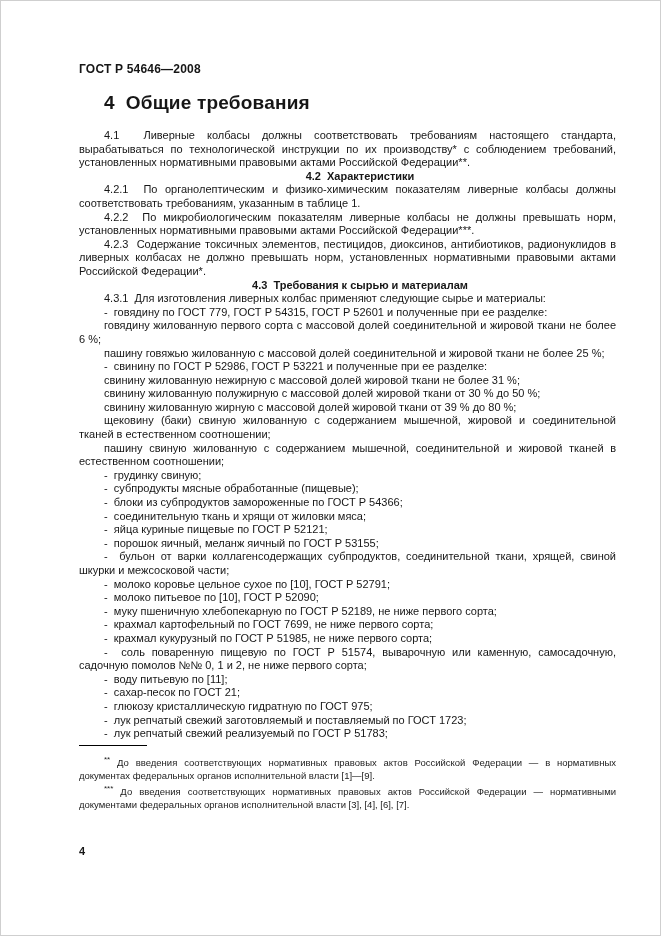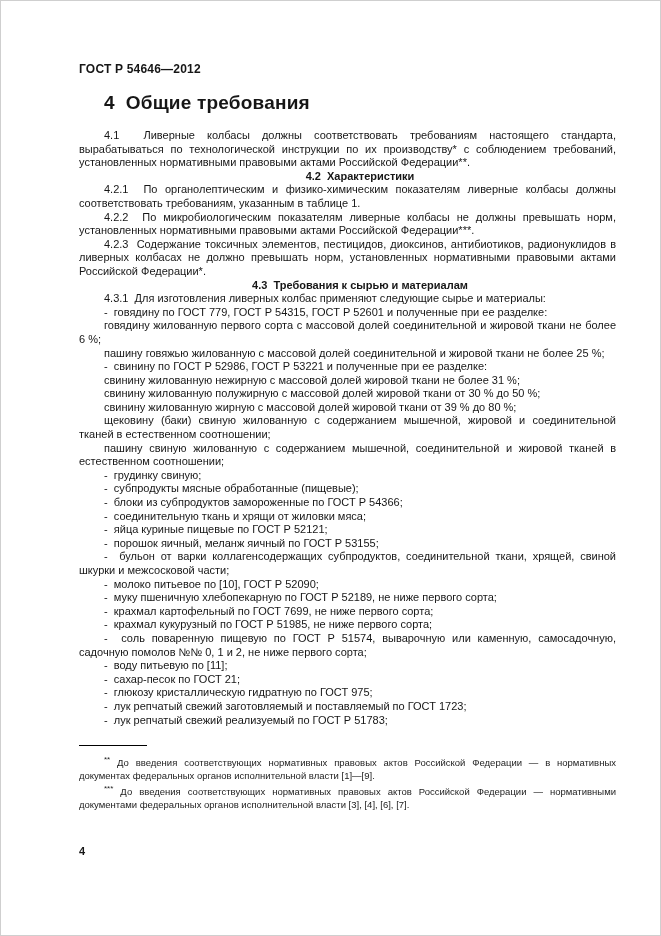--- a/index.html
+++ b/index.html
@@ -78,21 +78,21 @@
     top: 844px;
     font-size: 11px;
     font-weight: bold;
   }
 </style>
 </head>
 <body>
 
 <div class="page">
 
-  <div class="doc-header">ГОСТ Р 54646—2012</div>
+  <div class="doc-header">ГОСТ Р 54646—2008</div>
 
   <div class="content">
     <h1 class="section-title">4&nbsp; Общие требования</h1>
     <div>
         <p class="block">4.1&nbsp; Ливерные колбасы должны соответствовать требованиям настоящего стандарта, вырабатываться по технологической инструкции по их производству* с соблюдением требований, установленных нормативными правовыми актами Российской Федерации**.</p>
         <p class="block h">4.2&nbsp; Характеристики</p>
         <p class="block">4.2.1&nbsp; По органолептическим и физико-химическим показателям ливерные колбасы должны соответствовать требованиям, указанным в таблице 1.</p>
         <p class="block">4.2.2&nbsp; По микробиологическим показателям ливерные колбасы не должны превышать норм, установленных нормативными правовыми актами Российской Федерации***.</p>
         <p class="block">4.2.3&nbsp; Содержание токсичных элементов, пестицидов, диоксинов, антибиотиков, радионуклидов в ливерных колбасах не должно превышать норм, установленных нормативными правовыми актами Российской Федерации*.</p>
         <p class="block h">4.3&nbsp; Требования к сырью и материалам</p>
@@ -106,20 +106,21 @@
         <p class="block">свинину жилованную жирную с массовой долей жировой ткани от 39 % до 80 %;</p>
         <p class="block">щековину (баки) свиную жилованную с содержанием мышечной, жировой и соединительной тканей в естественном соотношении;</p>
         <p class="block">пашину свиную жилованную с содержанием мышечной, соединительной и жировой тканей в естественном соотношении;</p>
         <p class="block">-&nbsp; грудинку свиную;</p>
         <p class="block">-&nbsp; субпродукты мясные обработанные (пищевые);</p>
         <p class="block">-&nbsp; блоки из субпродуктов замороженные по ГОСТ Р 54366;</p>
         <p class="block">-&nbsp; соединительную ткань и хрящи от жиловки мяса;</p>
         <p class="block">-&nbsp; яйца куриные пищевые по ГОСТ Р 52121;</p>
         <p class="block">-&nbsp; порошок яичный, меланж яичный по ГОСТ Р 53155;</p>
         <p class="block">-&nbsp; бульон от варки коллагенсодержащих субпродуктов, соединительной ткани, хрящей, свиной шкурки и межсосковой части;</p>
+        <p class="block">-&nbsp; молоко коровье цельное сухое по [10], ГОСТ Р 52791;</p>
         <p class="block">-&nbsp; молоко питьевое по [10], ГОСТ Р 52090;</p>
         <p class="block">-&nbsp; муку пшеничную хлебопекарную по ГОСТ Р 52189, не ниже первого сорта;</p>
         <p class="block">-&nbsp; крахмал картофельный по ГОСТ 7699, не ниже первого сорта;</p>
         <p class="block">-&nbsp; крахмал кукурузный по ГОСТ Р 51985, не ниже первого сорта;</p>
         <p class="block">-&nbsp; соль поваренную пищевую по ГОСТ Р 51574, выварочную или каменную, самосадочную, садочную помолов №№ 0, 1 и 2, не ниже первого сорта;</p>
         <p class="block">-&nbsp; воду питьевую по [11];</p>
         <p class="block">-&nbsp; сахар-песок по ГОСТ 21;</p>
         <p class="block">-&nbsp; глюкозу кристаллическую гидратную по ГОСТ 975;</p>
         <p class="block">-&nbsp; лук репчатый свежий заготовляемый и поставляемый по ГОСТ 1723;</p>
         <p class="block">-&nbsp; лук репчатый свежий реализуемый по ГОСТ Р 51783;</p>

